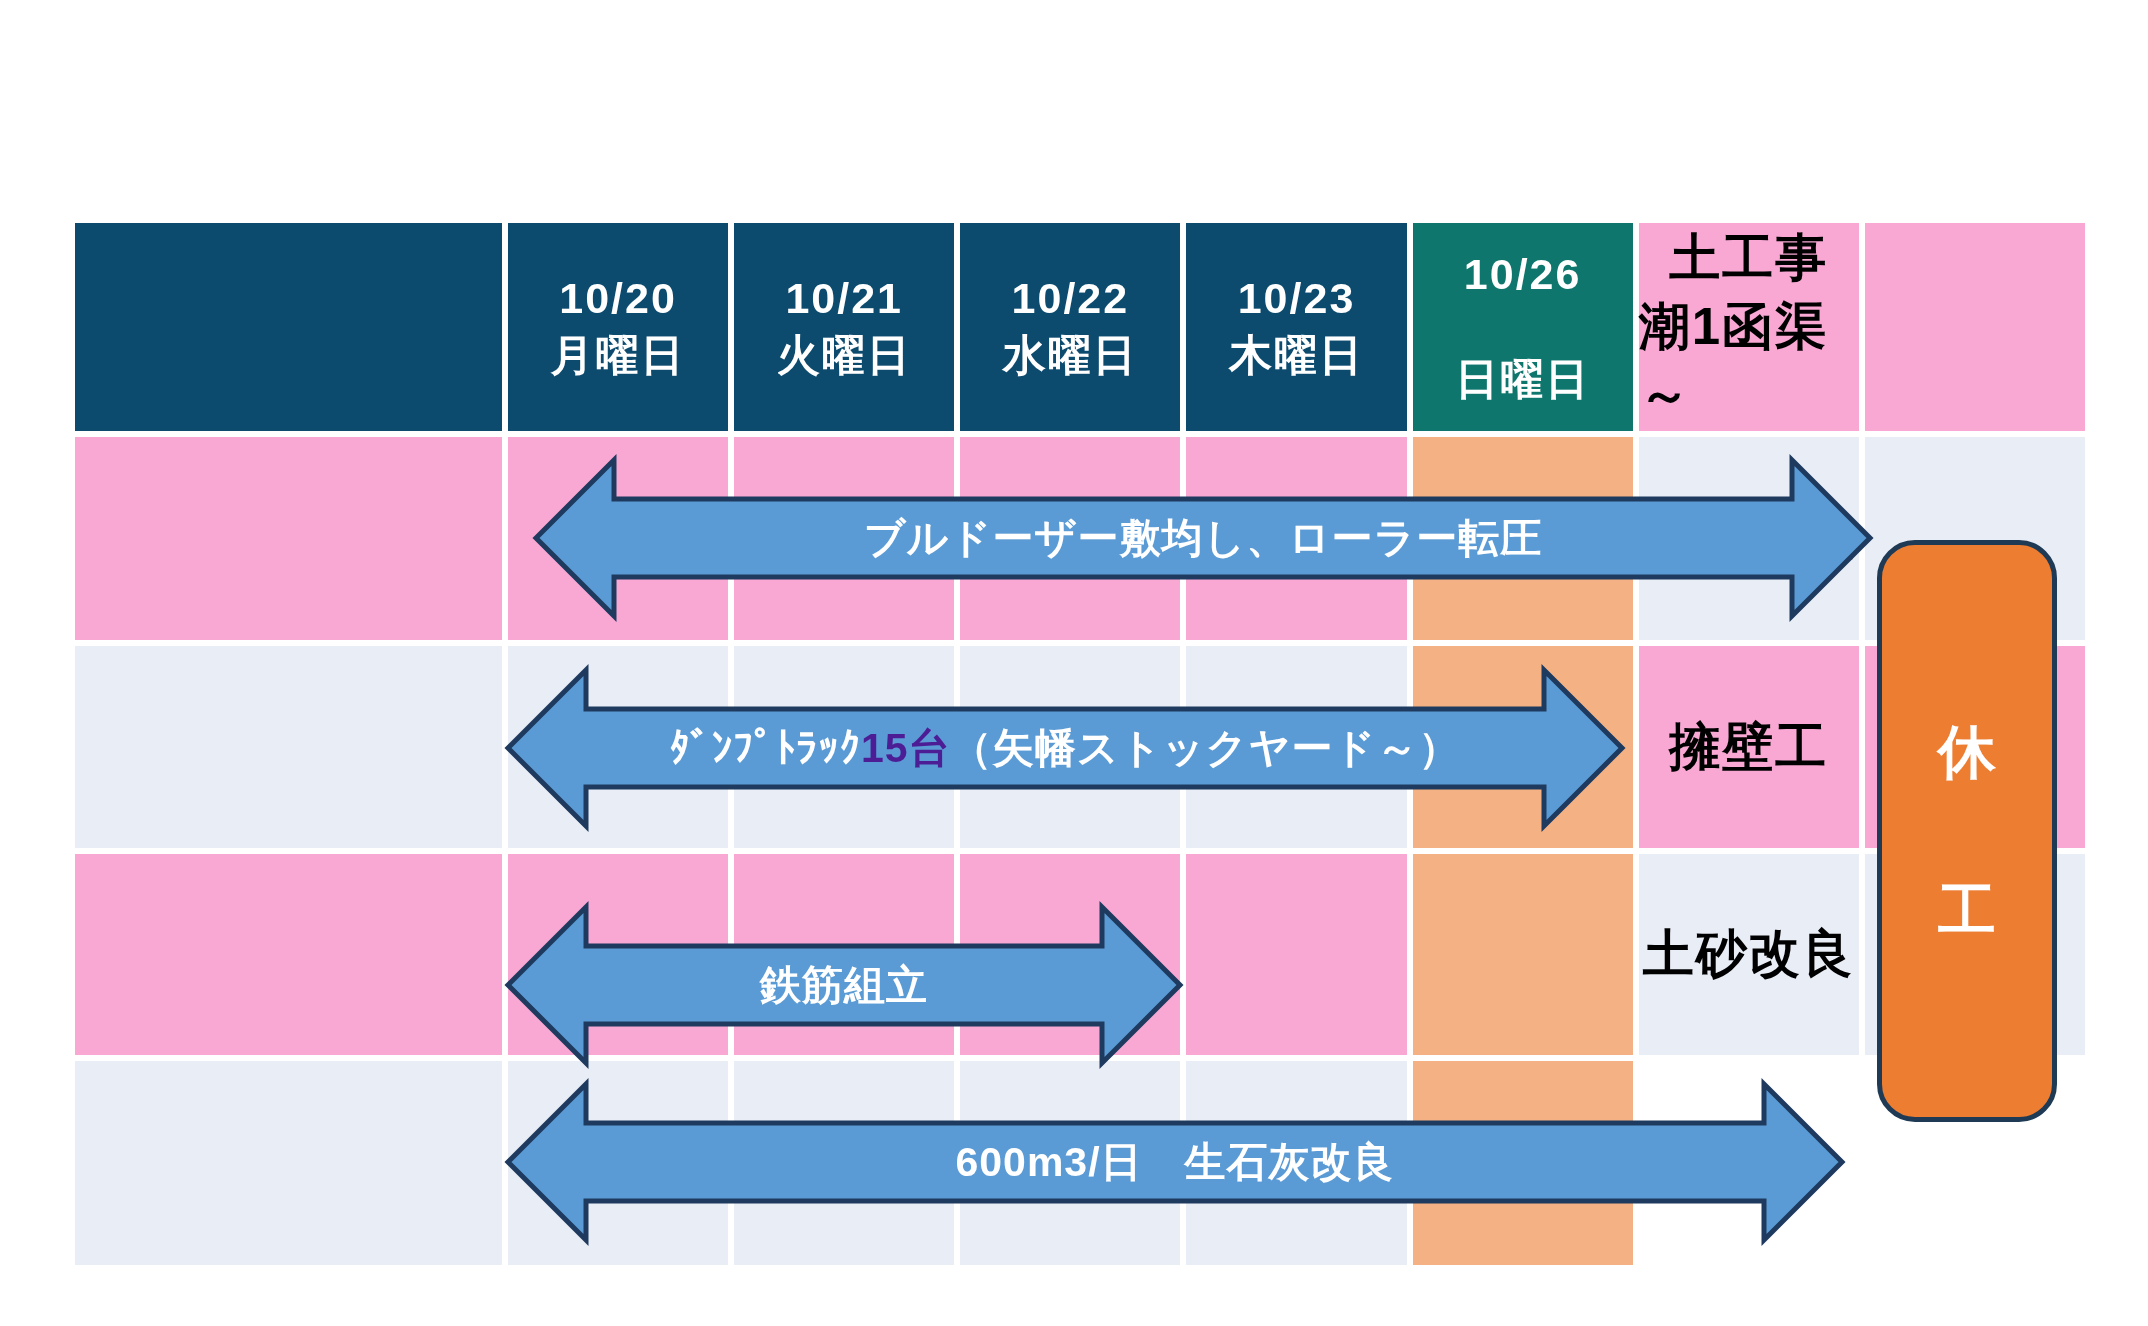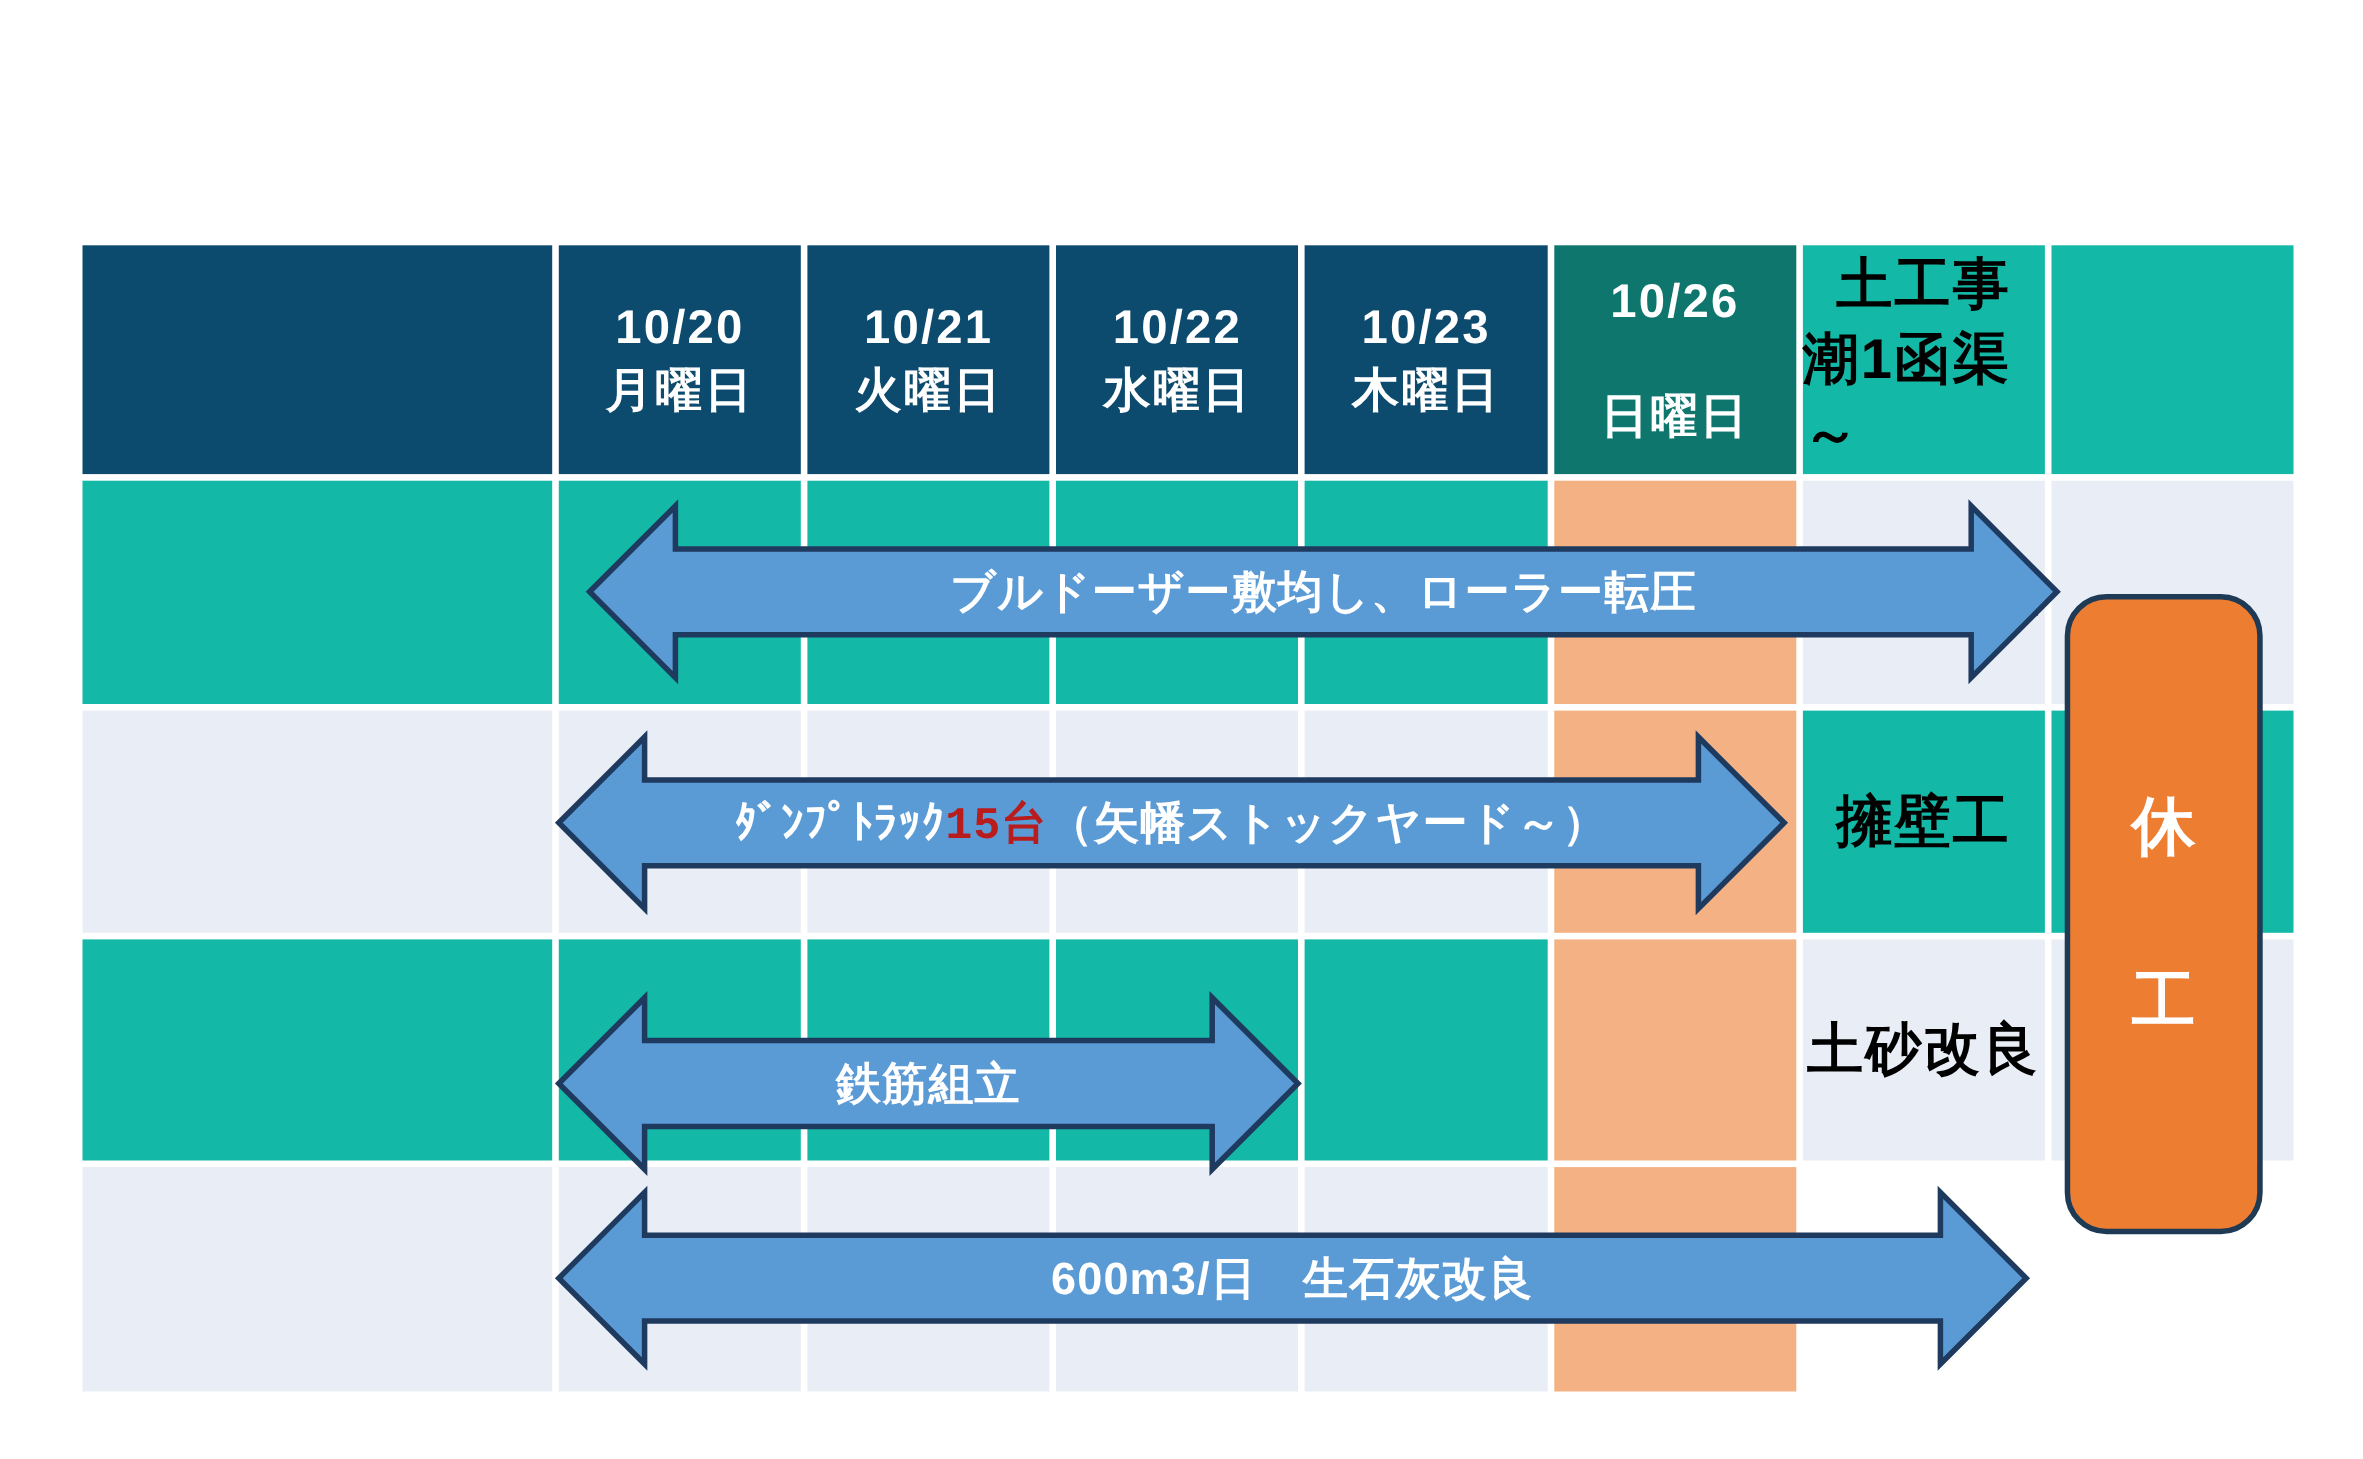--- a/index.html
+++ b/index.html
@@ -17,36 +17,36 @@
   
   .grid {
     position:absolute; left:75px; top:223px; width:2010px; height:1042px;
     display:grid; grid-template-columns:427px repeat(7,1fr);
     grid-template-rows:208px 203px 202px 201px 204px; gap:6px;
   }
   .cell { width:100%; height:100%; }
   .head { background:#0c4a6e; display:flex; flex-direction:column; align-items:center; justify-content:center; }
   .head div { color:#ffffff; font-size:43px; font-weight:bold; line-height:1.32; letter-spacing:2px; }
   .head.sun { background:#0f766e;gap:48px; }
-  .rA { background:#14b8a6; }
+  .rA { background:#f9a8d4; }
   .rB { background:#e9edf6; }
   .sunCell { background:#f4b183; }
   .lab { display:flex; flex-direction:column; align-items:center; justify-content:center; }
   .lab span { color:#000000; font-size:51px; font-weight:bold; line-height:1.35; letter-spacing:2px; }
 
   
   .arrow { position:absolute; height:156px; }
   .arrow svg { position:absolute; left:0; top:0; overflow:visible; }
   .arrow polygon { fill:#5b9bd5; stroke:#1f3a5f; stroke-width:5; stroke-linejoin:miter; }
   .arrow-label {
     position:absolute; left:0; top:0; width:100%; height:100%;
     display:flex; align-items:center; justify-content:center;
     color:#ffffff; font-size:41px; font-weight:bold; letter-spacing:1px; white-space:nowrap;
   }
-  .arrow-label .hl { color:#b91c1c;font-family:Liberation Mono, monospace; }
+  .arrow-label .hl { color:#4c1d95; }
 
   
   .holiday-box {
     position:absolute; left:1877px; top:540px; width:180px; height:582px;
     background:#ed7d31; border:5px solid #1f3a54; border-radius:38px;
     display:flex; flex-direction:column; align-items:center; justify-content:center; gap:100px;
   }
   .holiday-box span { color:#ffffff; font-size:58px; font-weight:bold; line-height:1; }
 </style>
 </head>

